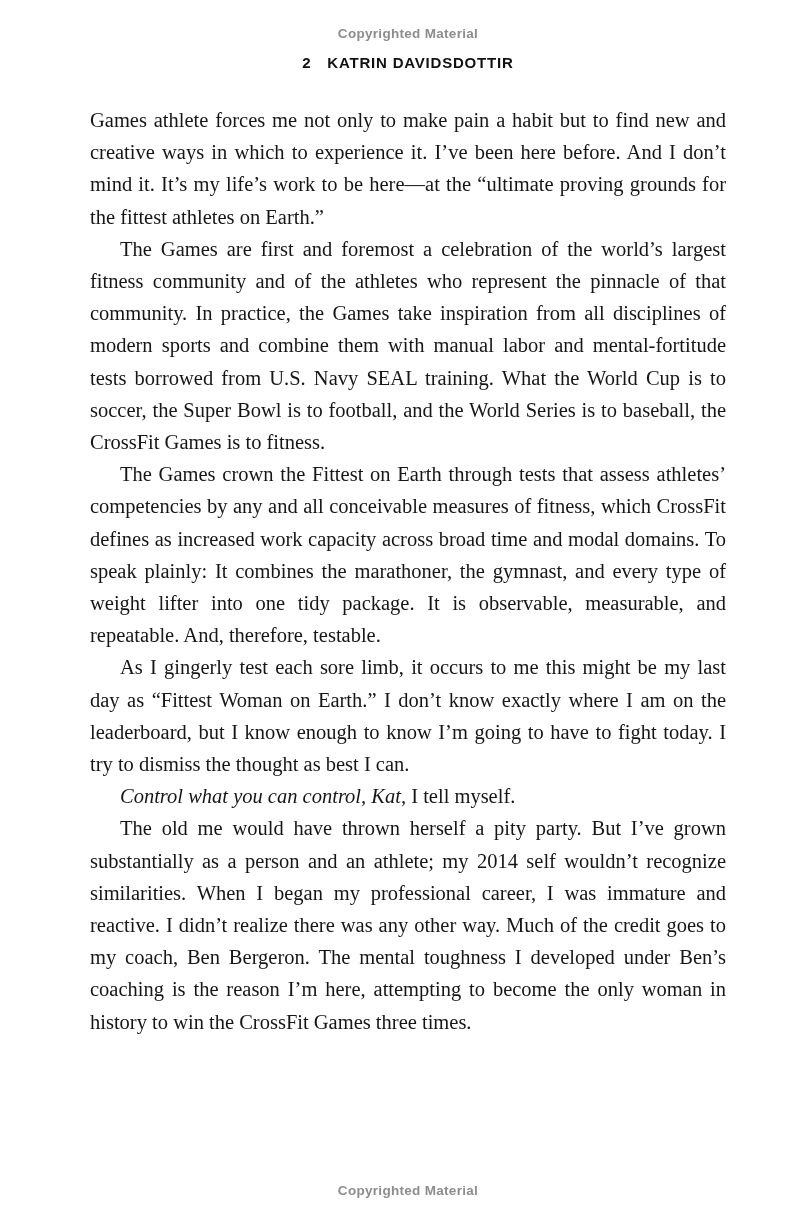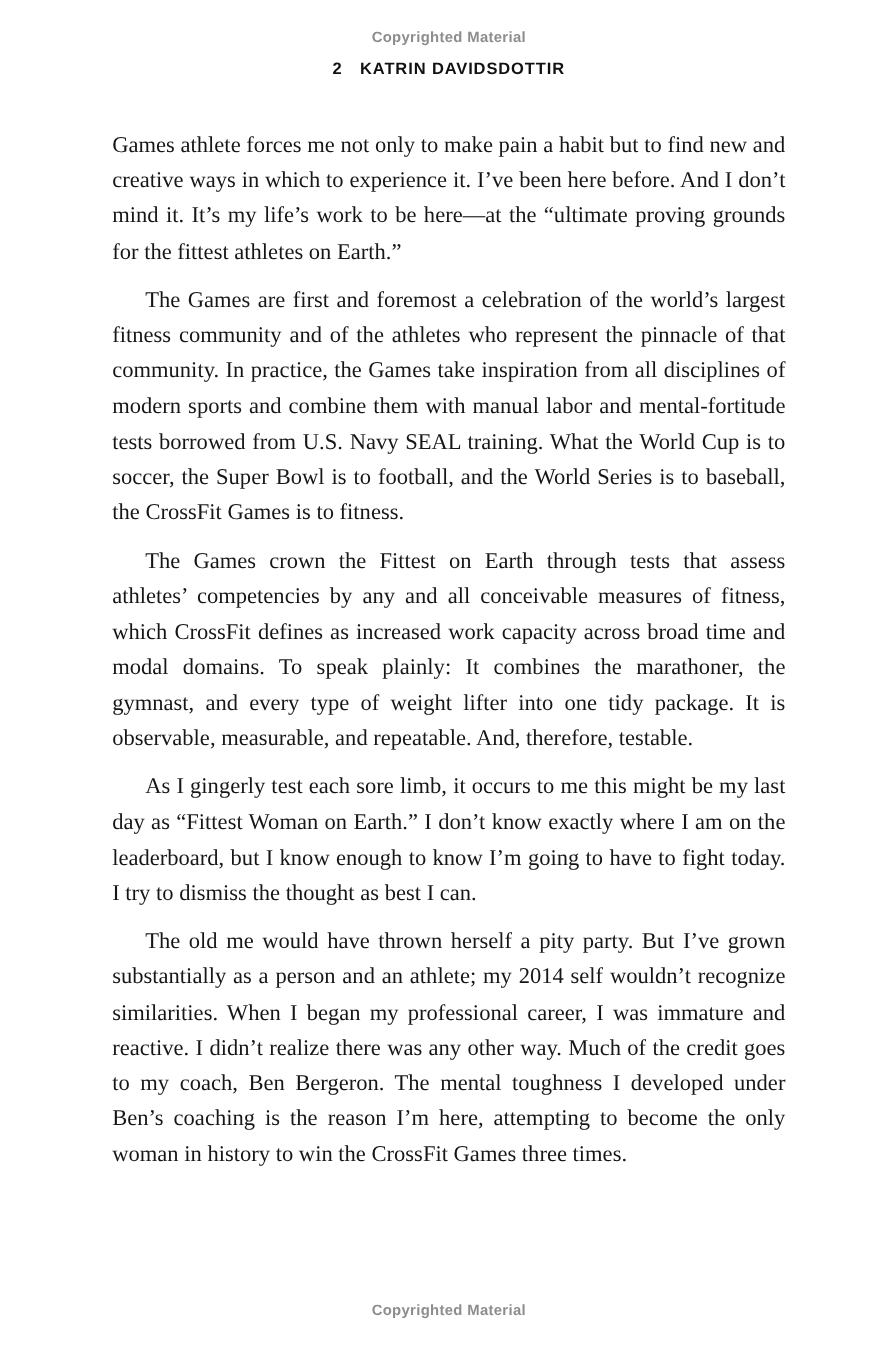--- a/index.html
+++ b/index.html
@@ -58,21 +58,21 @@
     position: absolute;
     top: 104px;
     left: 90px;
     right: 90px;
     color: #161616;
     font-size: 20.5px;
     line-height: 32.2px;
     text-align: justify;
   }
   .body-text p {
-    margin: 12px;
+    margin: 0;
     padding: 0;
     text-indent: 30px;
   }
   .body-text p.no-indent {
     text-indent: 0;
   }
   .body-text em {
     font-style: italic;
   }
 </style>
@@ -86,18 +86,19 @@
   <div class="running-header">
     <span class="head-number">2</span>
     <span class="head-name">KATRIN DAVIDSDOTTIR</span>
   </div>
 
   <div class="body-text">
     <p class="no-indent">Games athlete forces me not only to make pain a habit but to find new and creative ways in which to experience it. I’ve been here before. And I don’t mind it. It’s my life’s work to be here—at the “ultimate proving grounds for the fittest athletes on Earth.”</p>
     <p>The Games are first and foremost a celebration of the world’s largest fitness community and of the athletes who represent the pinnacle of that community. In practice, the Games take inspiration from all disciplines of modern sports and combine them with manual labor and mental-fortitude tests borrowed from U.S. Navy SEAL training. What the World Cup is to soccer, the Super Bowl is to football, and the World Series is to baseball, the CrossFit Games is to fitness.</p>
     <p>The Games crown the Fittest on Earth through tests that assess athletes’ competencies by any and all conceivable measures of fitness, which CrossFit defines as increased work capacity across broad time and modal domains. To speak plainly: It combines the marathoner, the gymnast, and every type of weight lifter into one tidy package. It is observable, measurable, and repeatable. And, therefore, testable.</p>
     <p>As I gingerly test each sore limb, it occurs to me this might be my last day as “Fittest Woman on Earth.” I don’t know exactly where I am on the leaderboard, but I know enough to know I’m going to have to fight today. I try to dismiss the thought as best I can.</p>
+    <p><em>Control what you can control, Kat,</em><span> I tell myself.</span></p>
     <p>The old me would have thrown herself a pity party. But I’ve grown substantially as a person and an athlete; my 2014 self wouldn’t recognize similarities. When I began my professional career, I was immature and reactive. I didn’t realize there was any other way. Much of the credit goes to my coach, Ben Bergeron. The mental toughness I developed under Ben’s coaching is the reason I’m here, attempting to become the only woman in history to win the CrossFit Games three times.</p>
   </div>
 
   <div class="copyright bottom">Copyrighted Material</div>
 
 </div>
 
 </body></html>

